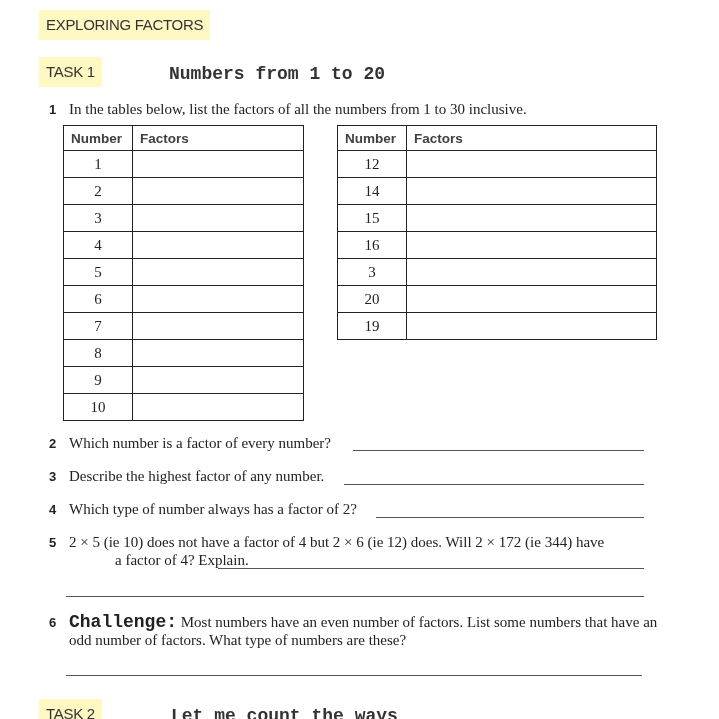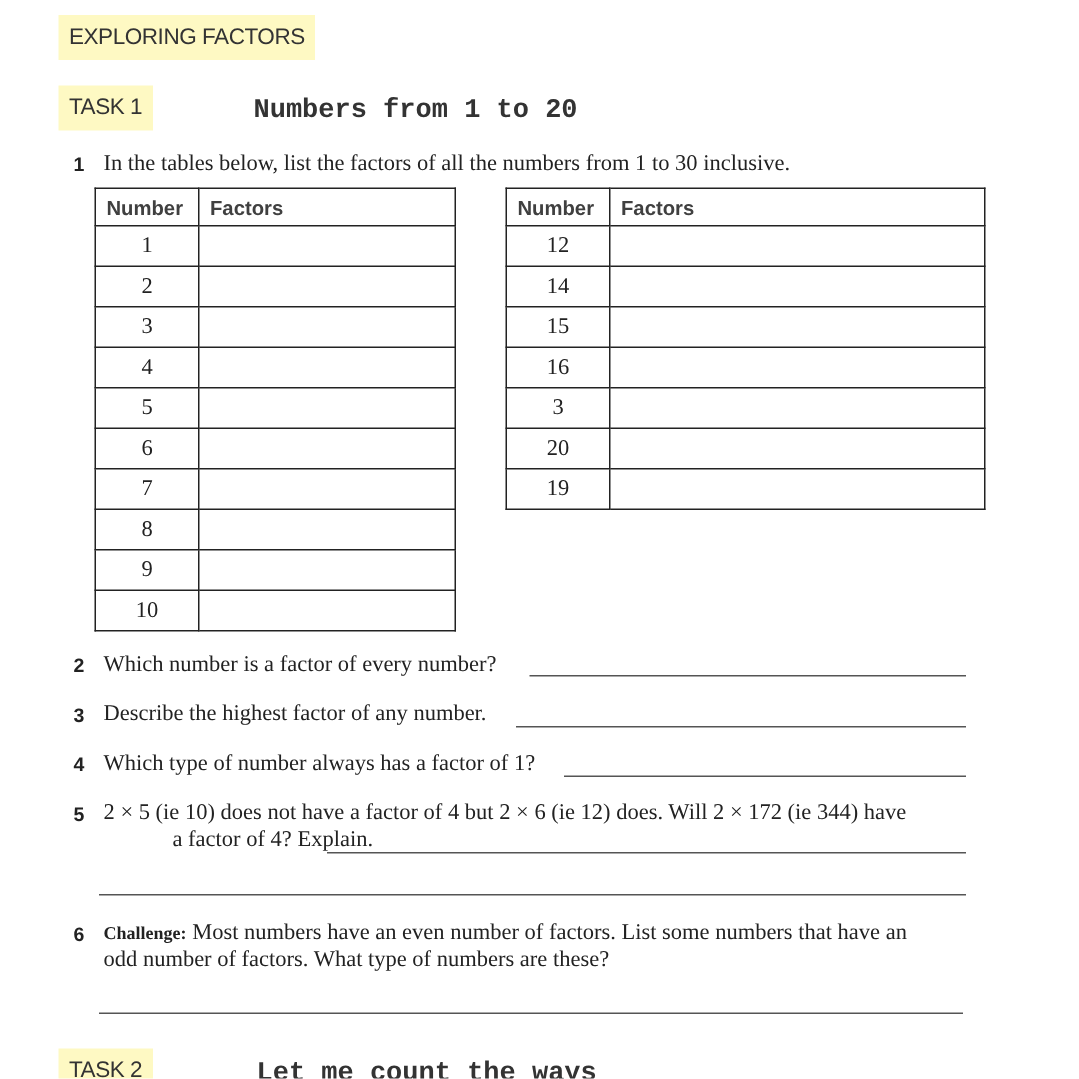--- a/index.html
+++ b/index.html
@@ -6,21 +6,21 @@
   body { width:719px; height:719px; position:relative; overflow:hidden; color:#222; }
   .tag { position:absolute; background:#fef9c3; color:#333; font-family:"Liberation Sans", sans-serif; font-size:15px; letter-spacing:-0.3px; padding:0 7px; line-height:30px; height:30px; }
   .subtitle { position:absolute; font-family:Liberation Mono, monospace; font-size:18px; font-weight:bold; color:#333; }
   .qnum { position:absolute; font-family:"Liberation Sans", sans-serif; font-weight:bold; font-size:13px; color:#222; }
   .qtext { position:absolute; font-family:"Liberation Serif", serif; font-size:15px; color:#222; line-height:18px; }
   .line { position:absolute; height:0; border-top:1px solid #555; }
   table.ft { position:absolute; border-collapse:collapse; }
   table.ft td, table.ft th { border:1px solid #222; height:26px; padding:0; }
   table.ft th { font-family:"Liberation Sans", sans-serif; font-size:13.5px; font-weight:bold; color:#404040; text-align:left; padding-left:7px; height:24px; }
   table.ft td.num { text-align:center; font-family:"Liberation Serif", serif; font-size:15px; color:#222; }
-  .bold-inline { font-family:Liberation Serif, serif; font-weight:bold; font-size:12px; }
+  .bold-inline { font-family:Liberation Mono, monospace; font-weight:bold; font-size:18px; }
 </style>
 </head>
 <body>
 
 <div class="tag" style="left:39px;top:10px;">EXPLORING FACTORS</div>
 
 <div class="tag" style="left:39px;top:57px;">TASK 1</div>
 <div class="subtitle" style="left:169px;top:64px;">Numbers from 1 to 20</div>
 
 <div class="qnum" style="left:49px;top:102px;">1</div>
@@ -118,21 +118,21 @@
 
 <div class="qnum" style="left:49px;top:436px;">2</div>
 <div class="qtext" style="left:69px;top:434px;">Which number is a factor of every number?</div>
 <div class="line" style="left:353px;top:450px;width:291px;"></div>
 
 <div class="qnum" style="left:49px;top:469px;">3</div>
 <div class="qtext" style="left:69px;top:467px;">Describe the highest factor of any number.</div>
 <div class="line" style="left:344px;top:484px;width:300px;"></div>
 
 <div class="qnum" style="left:49px;top:502px;">4</div>
-<div class="qtext" style="left:69px;top:500px;">Which type of number always has a factor of 1?</div>
+<div class="qtext" style="left:69px;top:500px;">Which type of number always has a factor of 2?</div>
 <div class="line" style="left:376px;top:517px;width:268px;"></div>
 
 <div class="qnum" style="left:49px;top:535px;">5</div>
 <div class="qtext" style="left:69px;top:533px;">2 × 5 (ie 10) does not have a factor of 4 but 2 × 6 (ie 12) does. Will 2 × 172 (ie 344) have</div>
 <div class="qtext" style="left:69px;top:551px;margin-left:46px;">a factor of 4? Explain.</div>
 <div class="line" style="left:218px;top:568px;width:426px;"></div>
 <div class="line" style="left:66px;top:596px;width:578px;"></div>
 
 <div class="qnum" style="left:49px;top:615px;">6</div>
 <div class="qtext" style="left:69px;top:613px;"><span class="bold-inline">Challenge:</span><span> Most numbers have an even number of factors. List some numbers that have an</span></div>

